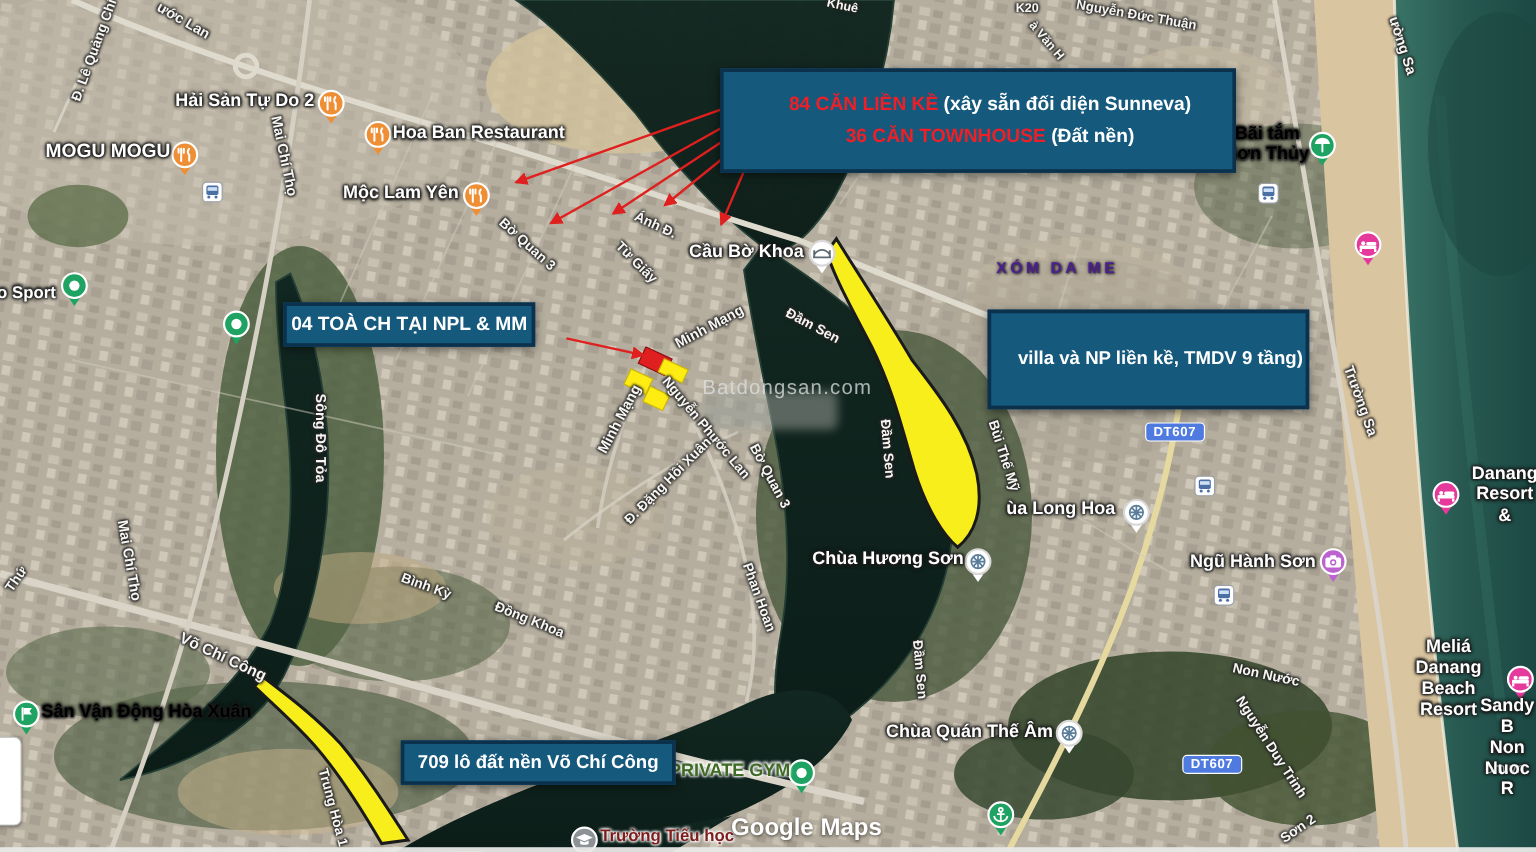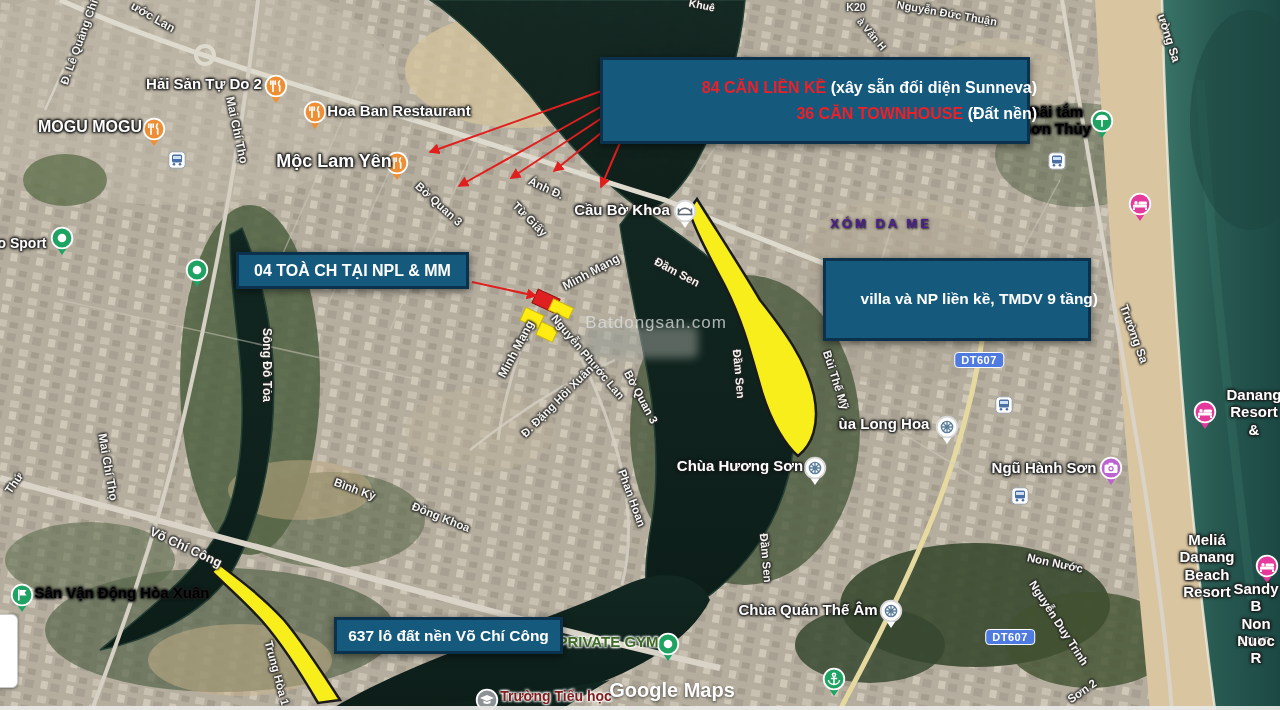--- a/index.html
+++ b/index.html
@@ -25,25 +25,25 @@
       -1px 1px 2px rgba(40,40,40,.95),1px 1px 2px rgba(40,40,40,.95);}
   .area-label{position:absolute;transform:translate(-50%,-50%);font-weight:600;
     letter-spacing:3px;color:#4c1d95;white-space:nowrap;z-index:3;
     text-shadow:0 0 3px rgba(30,30,30,.9),1px 1px 2px rgba(30,30,30,.9);}
   .route-badge{position:absolute;transform:translate(-50%,-50%);background:#4f7be0;
     color:#fff;font-size:11px;font-weight:700;padding:1px 6px;border-radius:4px;
     border:1.5px solid #fff;z-index:3;letter-spacing:.5px;}
   .callout{position:absolute;background:#15597d;border:3px solid #0b314d;z-index:4;
     color:#fff;display:flex;flex-direction:column;align-items:center;justify-content:center;
     box-shadow:0 2px 8px rgba(0,0,0,.55);box-sizing:border-box;text-align:center;}
-  .callout .c-line{width:100%;text-align:right;margin-left:20px;}
+  .callout .c-line{width:100%;text-align:center;margin-left:20px;}
   .red-strong{color:#ef1f27;font-weight:800;}
   #callout-top{left:600px;top:57px;width:430px;height:87px;font-size:16px;font-weight:700;line-height:1.6;}
   #callout-top .c-villa{font-size:17px;letter-spacing:.5px;}
-  #callout-npl{left:236px;top:252px;width:233px;height:37px;font-size:16px;font-weight:700;justify-content:center;}
+  #callout-npl{left:236px;top:252px;width:210px;height:37px;font-size:16px;font-weight:700;justify-content:center;}
   #callout-hoangtra{left:823px;top:258px;width:268px;height:83px;font-size:15.5px;font-weight:700;line-height:1.6;}
   #callout-vochicong{left:334px;top:617px;width:229px;height:37px;font-size:15.5px;font-weight:700;}
   #wm-center{position:absolute;left:656px;top:323px;transform:translate(-50%,-50%);
     color:rgba(222,226,226,.75);font-size:17px;z-index:2;font-weight:400;letter-spacing:1px;}
   #wm-maps{position:absolute;left:672px;top:690px;transform:translate(-50%,-50%);
     color:#fff;font-size:20px;font-weight:600;z-index:4;
     text-shadow:0 1px 3px rgba(0,0,0,.65);}
   #wm-corner{position:absolute;left:1254px;top:640px;transform:translate(-50%,-50%);
     color:rgba(235,235,235,.6);font-size:12px;z-index:4;}
   #edge-card{position:absolute;left:-10px;top:614px;width:26px;height:72px;background:#fff;
@@ -195,21 +195,21 @@
         </svg></div>
       <div class="poi-label lbl-white" style="left: 399px; top: 111px; font-size: 15px;">Hoa Ban Restaurant</div>
       <div class="poi-icon" style="left: 385px; top: 151px;"><svg width="24" height="30" viewBox="0 0 24 30">
           <path d="M12 29l-4.5-6.5h9z" fill="#ee8f35"></path>
           <circle cx="12" cy="12" r="10.3" fill="#ee8f35" stroke="#fff" stroke-width="1.8"></circle>
           <g stroke="#fff" stroke-width="1.7" stroke-linecap="round" fill="none">
             <path d="M9 7v4.2M9 11.2v6M6.8 7v3.2M11.2 7v3.2"></path>
             <path d="M15.5 7c-1.3 1.5-1.3 4 .2 5v5"></path>
           </g>
         </svg></div>
-      <div class="poi-label lbl-white" style="left: 334px; top: 161px; font-size: 18px;">Mộc Lam Yên</div>
+      <div class="poi-label lbl-white" style="left: 334px; top: 161px; font-size: 15px;">Mộc Lam Yên</div>
       <div class="poi-icon" style="left: 50px; top: 226px;"><svg width="24" height="30" viewBox="0 0 24 30">
           <path d="M12 29l-4.5-6.5h9z" fill="#1ea362"></path>
           <circle cx="12" cy="12" r="10.3" fill="#1ea362" stroke="#fff" stroke-width="1.8"></circle>
           <circle cx="12" cy="12" r="4.3" fill="#fff"></circle>
         </svg></div>
       <div class="poi-label lbl-white" style="left: 22px; top: 243px; font-size: 14px;">o Sport</div>
       <div class="poi-icon" style="left: 185px; top: 258px;"><svg width="24" height="30" viewBox="0 0 24 30">
           <path d="M12 29l-4.5-6.5h9z" fill="#1ea362"></path>
           <circle cx="12" cy="12" r="10.3" fill="#1ea362" stroke="#fff" stroke-width="1.8"></circle>
           <circle cx="12" cy="12" r="4.3" fill="#fff"></circle>
@@ -428,21 +428,21 @@
 
   <div class="callout" id="callout-npl">
     <span>04 TOÀ CH TẠI NPL &amp; MM</span>
   </div>
 
   <div class="callout" id="callout-hoangtra">
     <div class="c-line">villa và NP liền kề, TMDV 9 tầng)</div>
   </div>
 
   <div class="callout" id="callout-vochicong">
-    <span>637 lô đất nền Võ Chí Công</span>
+    <span>709 lô đất nền Võ Chí Công</span>
   </div>
 
   <div id="wm-center">Batdongsan.com</div>
   <div id="wm-maps">Google Maps</div>
   <div id="wm-corner">om.vn</div>
 
   <div id="bottom-strip"></div>
 </div>
 
 </body></html>

